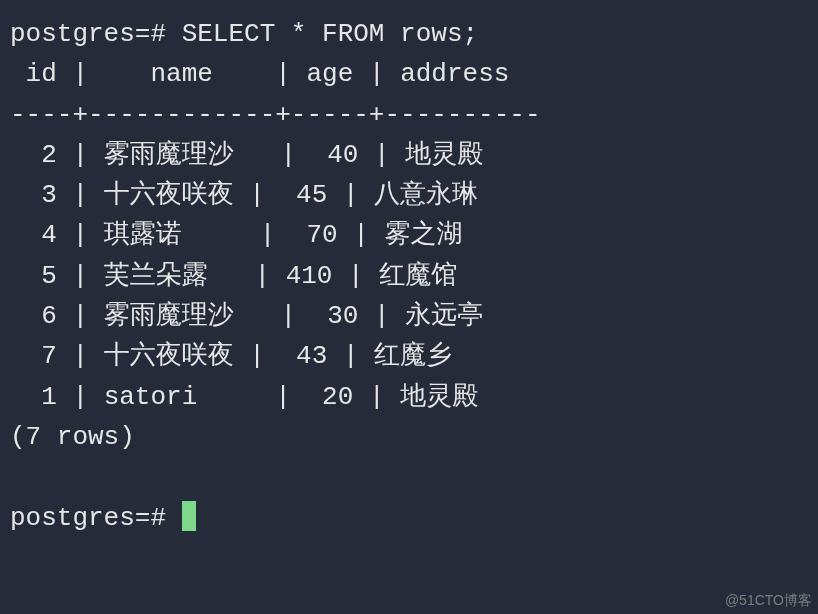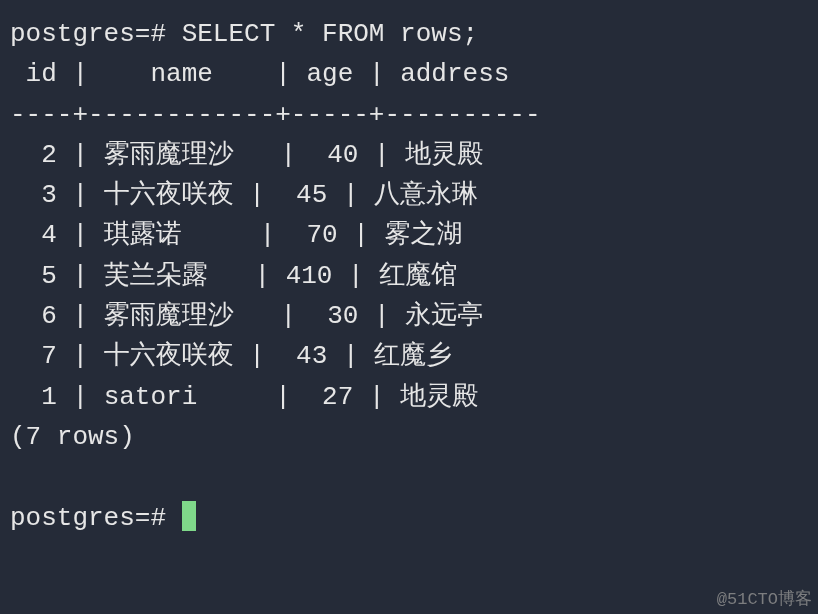--- a/index.html
+++ b/index.html
@@ -24,35 +24,35 @@
     height: 30px;
     background: #7fd88a;
     vertical-align: text-bottom;
     margin-bottom: 2px;
   }
   .watermark {
     position: absolute;
     right: 6px;
     bottom: 4px;
     color: #8c8c8c;
-    font-size: 17px;
-    font-family: Liberation Mono, monospace;
+    font-size: 14px;
+    font-family: Liberation Sans, sans-serif;
     opacity: 0.85;
   }
 </style>
 </head>
 <body>
 
 <div class="terminal"><span>postgres=#</span> <span>SELECT * FROM rows;</span>
  <span>id</span> |    <span>name</span>    | <span>age</span> | <span>address</span>
 <span>----+------------+-----+----------</span>
 <span>  <span>2</span> | <span>雾雨魔理沙</span>   |  <span>40</span> | <span>地灵殿</span></span>
 <span>  <span>3</span> | <span>十六夜咲夜</span> |  <span>45</span> | <span>八意永琳</span></span>
 <span>  <span>4</span> | <span>琪露诺</span>     |  <span>70</span> | <span>雾之湖</span></span>
 <span>  <span>5</span> | <span>芙兰朵露</span>   | <span>410</span> | <span>红魔馆</span></span>
 <span>  <span>6</span> | <span>雾雨魔理沙</span>   |  <span>30</span> | <span>永远亭</span></span>
 <span>  <span>7</span> | <span>十六夜咲夜</span> |  <span>43</span> | <span>红魔乡</span></span>
-<span>  <span>1</span> | <span>satori</span>     |  <span>27</span> | <span>地灵殿</span></span>
+<span>  <span>1</span> | <span>satori</span>     |  <span>20</span> | <span>地灵殿</span></span>
 <span>(7 rows)</span>
 
 <span>postgres=#</span> <span class="cursor"></span></div>
 
 <div class="watermark">@51CTO博客</div>
 
 </body></html>

